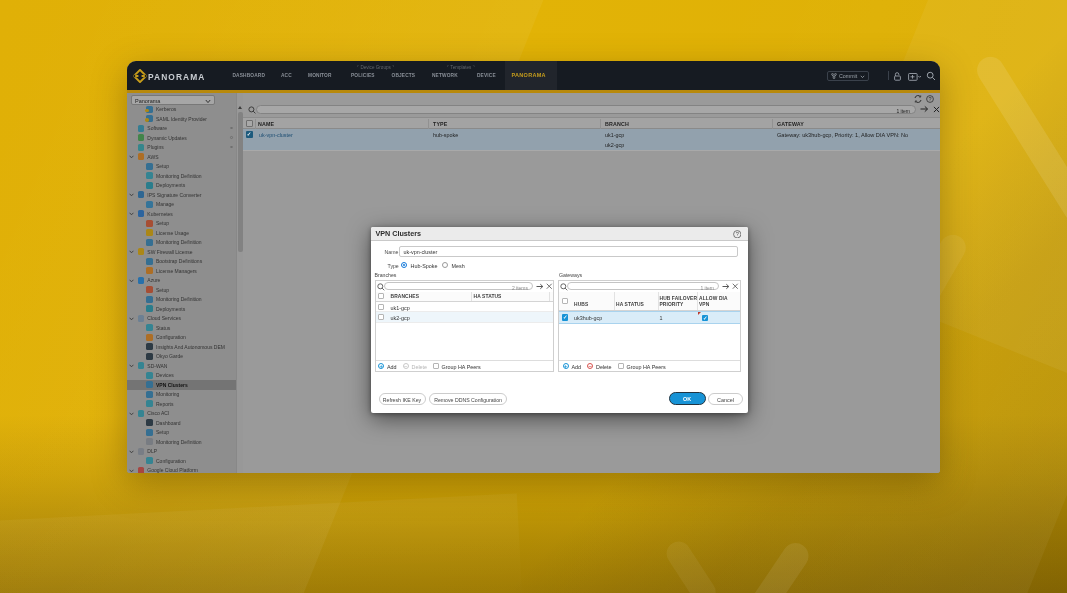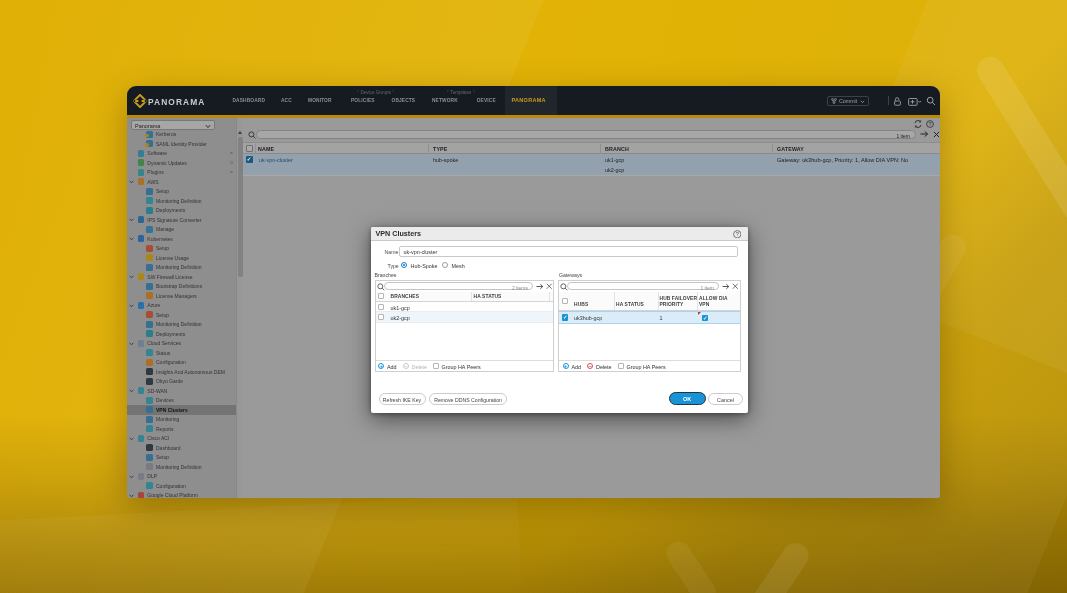--- a/index.html
+++ b/index.html
@@ -5,21 +5,21 @@
 html,body{width:1067px;height:593px;overflow:hidden;}
 body{font-family:"Liberation Sans",sans-serif;position:relative;
 background:
  linear-gradient(135deg, rgba(40,25,0,0) 0%, rgba(40,25,0,0) 66%, rgba(40,25,0,0.13) 78%, rgba(40,25,0,0.20) 94%, rgba(40,25,0,0.22) 100%),
  linear-gradient(180deg, rgba(40,25,0,0) 0%, rgba(40,25,0,0) 70%, rgba(40,25,0,0.10) 80%, rgba(40,25,0,0.24) 90%, rgba(40,25,0,0.36) 100%),
  linear-gradient(100deg,#e0b007 0%,#e2b306 45%,#dfb106 75%,#dcae06 100%);}
 .abs{position:absolute;}
 .deco{position:absolute;background:rgba(255,255,255,0.105);border-radius:16px;}
 .band{position:absolute;}
 
-#win{position:absolute;left:127px;top:86px;width:813px;height:412px;border-radius:9px 9px 3px 3px;overflow:hidden;box-shadow:0 10px 34px rgba(70,50,0,0.38);background:#9a9a9a;}
+#win{position:absolute;left:127px;top:61px;width:813px;height:412px;border-radius:9px 9px 3px 3px;overflow:hidden;box-shadow:0 10px 34px rgba(70,50,0,0.38);background:#9a9a9a;}
 #hdr{position:absolute;left:0;top:0;width:813px;height:29px;background:#161b22;}
 #goldline{position:absolute;left:0;top:29px;width:813px;height:3px;background:#b8890b;}
 .nav{position:absolute;top:12px;font-size:4.8px;letter-spacing:.15px;color:#8a9098;font-weight:bold;}
 .navlbl{position:absolute;top:3.6px;font-size:4.6px;color:#63686f;}
 #side{position:absolute;left:0;top:32px;width:116px;height:406px;background:#8e8e8e;border-right:1px solid #828282;}
 #sbar{position:absolute;left:109px;top:0px;width:7px;height:406px;background:#989898;border-left:1px solid #888;}
 .trow{position:relative;height:9.5px;font-size:5px;color:#333;white-space:nowrap;}
 .trow .ic{position:absolute;top:1.3px;width:6.8px;height:6.8px;border-radius:1.6px;}
 .trow .tx{position:absolute;top:1.9px;}
 .trow .pl{position:absolute;left:103px;top:3.2px;width:2.6px;height:2.6px;border-radius:50%;border:0.5px solid #707070;}

